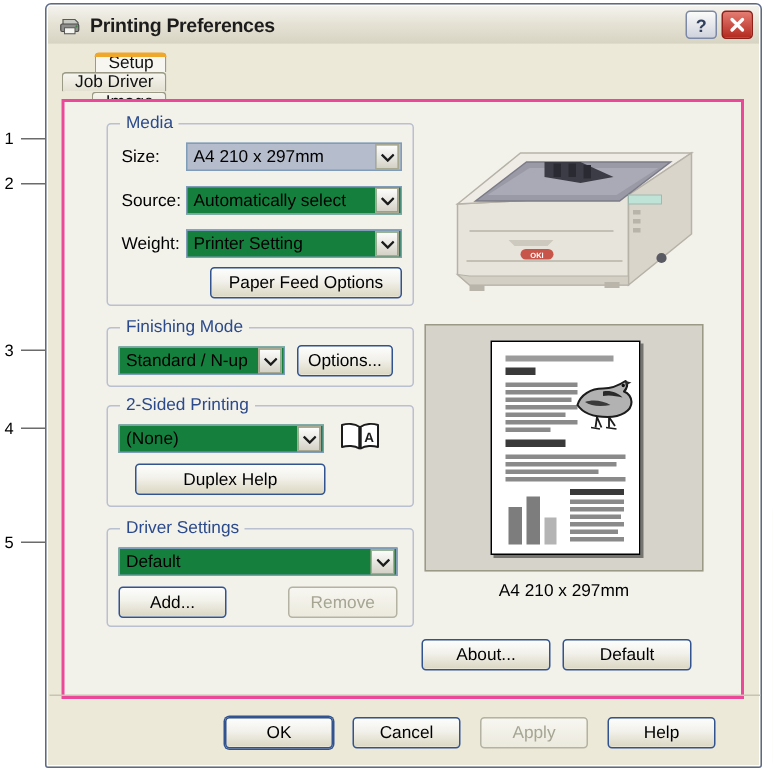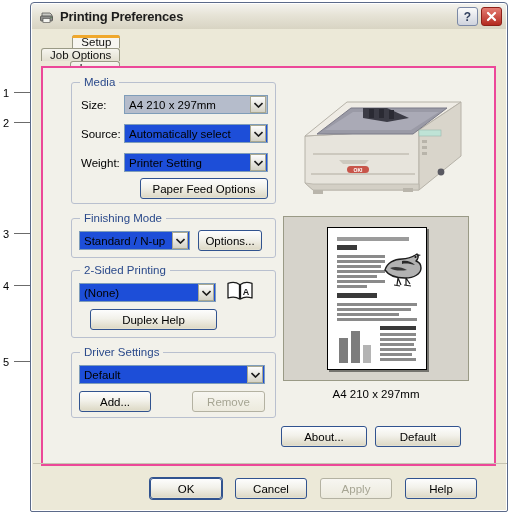--- a/index.html
+++ b/index.html
@@ -176,21 +176,21 @@
     font-size: 11.5px;
     color: #000000;
     white-space: nowrap;
   }
 
   
   .combo {
     position: absolute;
     height: 19px;
     border: 1px solid #7f9db9;
-    background: #1d4ed8;
+    background: #15803d;
     box-sizing: border-box;
     display: flex;
     align-items: center;
     cursor: pointer;
   }
   .combo.selected { background: #b5bccb; }
   .combo .cval {
     flex: 1 1 auto;
     padding-left: 4px;
     font-size: 11.5px;
@@ -324,21 +324,21 @@
         <svg width="11" height="11" viewBox="0 0 11 11">
           <path d="M2 2 L9 9 M9 2 L2 9" stroke="#ffffff" stroke-width="2.2" stroke-linecap="round"></path>
         </svg>
       </div>
     </div>
 
     <div class="client">
 
       <div class="tabstrip">
         <div class="tab active">Setup</div>
-        <div class="tab">Job Options</div>
+        <div class="tab">Job Driver</div>
         <div class="tab">Image</div>
       </div>
 
       <div class="tabpage">
 
         <div class="group" style="left:28px; top:14px; width:205px; height:122px;">
           <div class="group-title">Media</div>
 
           <div class="fld-label" style="left:9px; top:16px;">Size:</div>
           <div class="combo selected" style="left:52px; top:12px; width:144px;">

